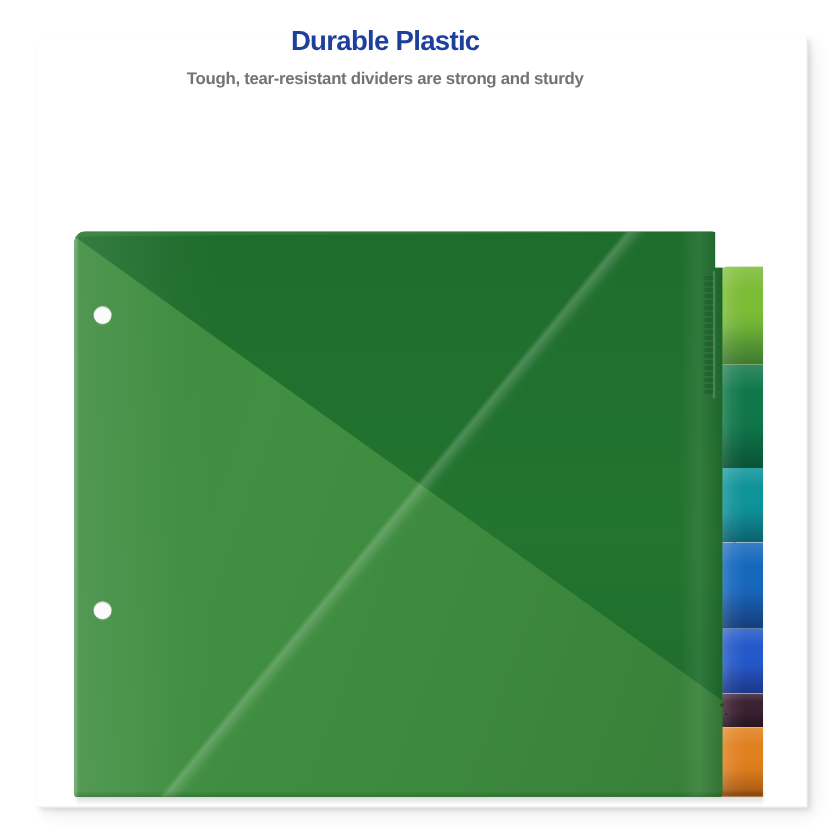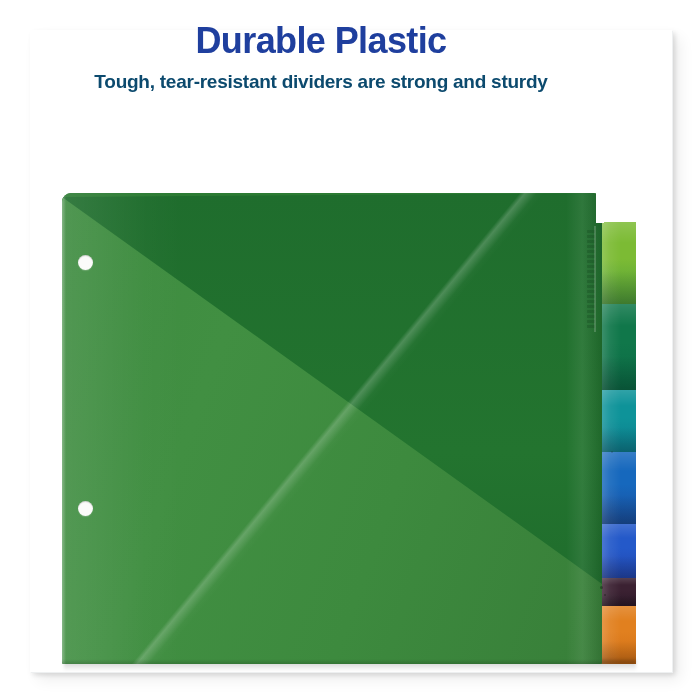--- a/index.html
+++ b/index.html
@@ -38,33 +38,33 @@
   
   .headline-block {
     position: absolute;
     left: 30px;
     top: 22px;
     width: 582px;
     text-align: center;
   }
   .headline {
     font-family: "Liberation Sans", sans-serif;
-    font-size: 36px;
+    font-size: 23px;
     font-weight: bold;
     color: #1f3f9e;
     letter-spacing: -0.6px;
     line-height: 1.05;
     margin: 0;
     white-space: nowrap;
   }
   .subhead {
     font-family: "Liberation Sans", sans-serif;
-    font-size: 19px;
+    font-size: 14px;
     font-weight: bold;
-    color: #0c4a6e;
+    color: #737373;
     line-height: 1.31;
     margin: 10px 0 0 0;
     letter-spacing: -0.25px;
   }
 
   
   .tab-stack {
     position: absolute;
     left: 596px;
     top: 222px;

